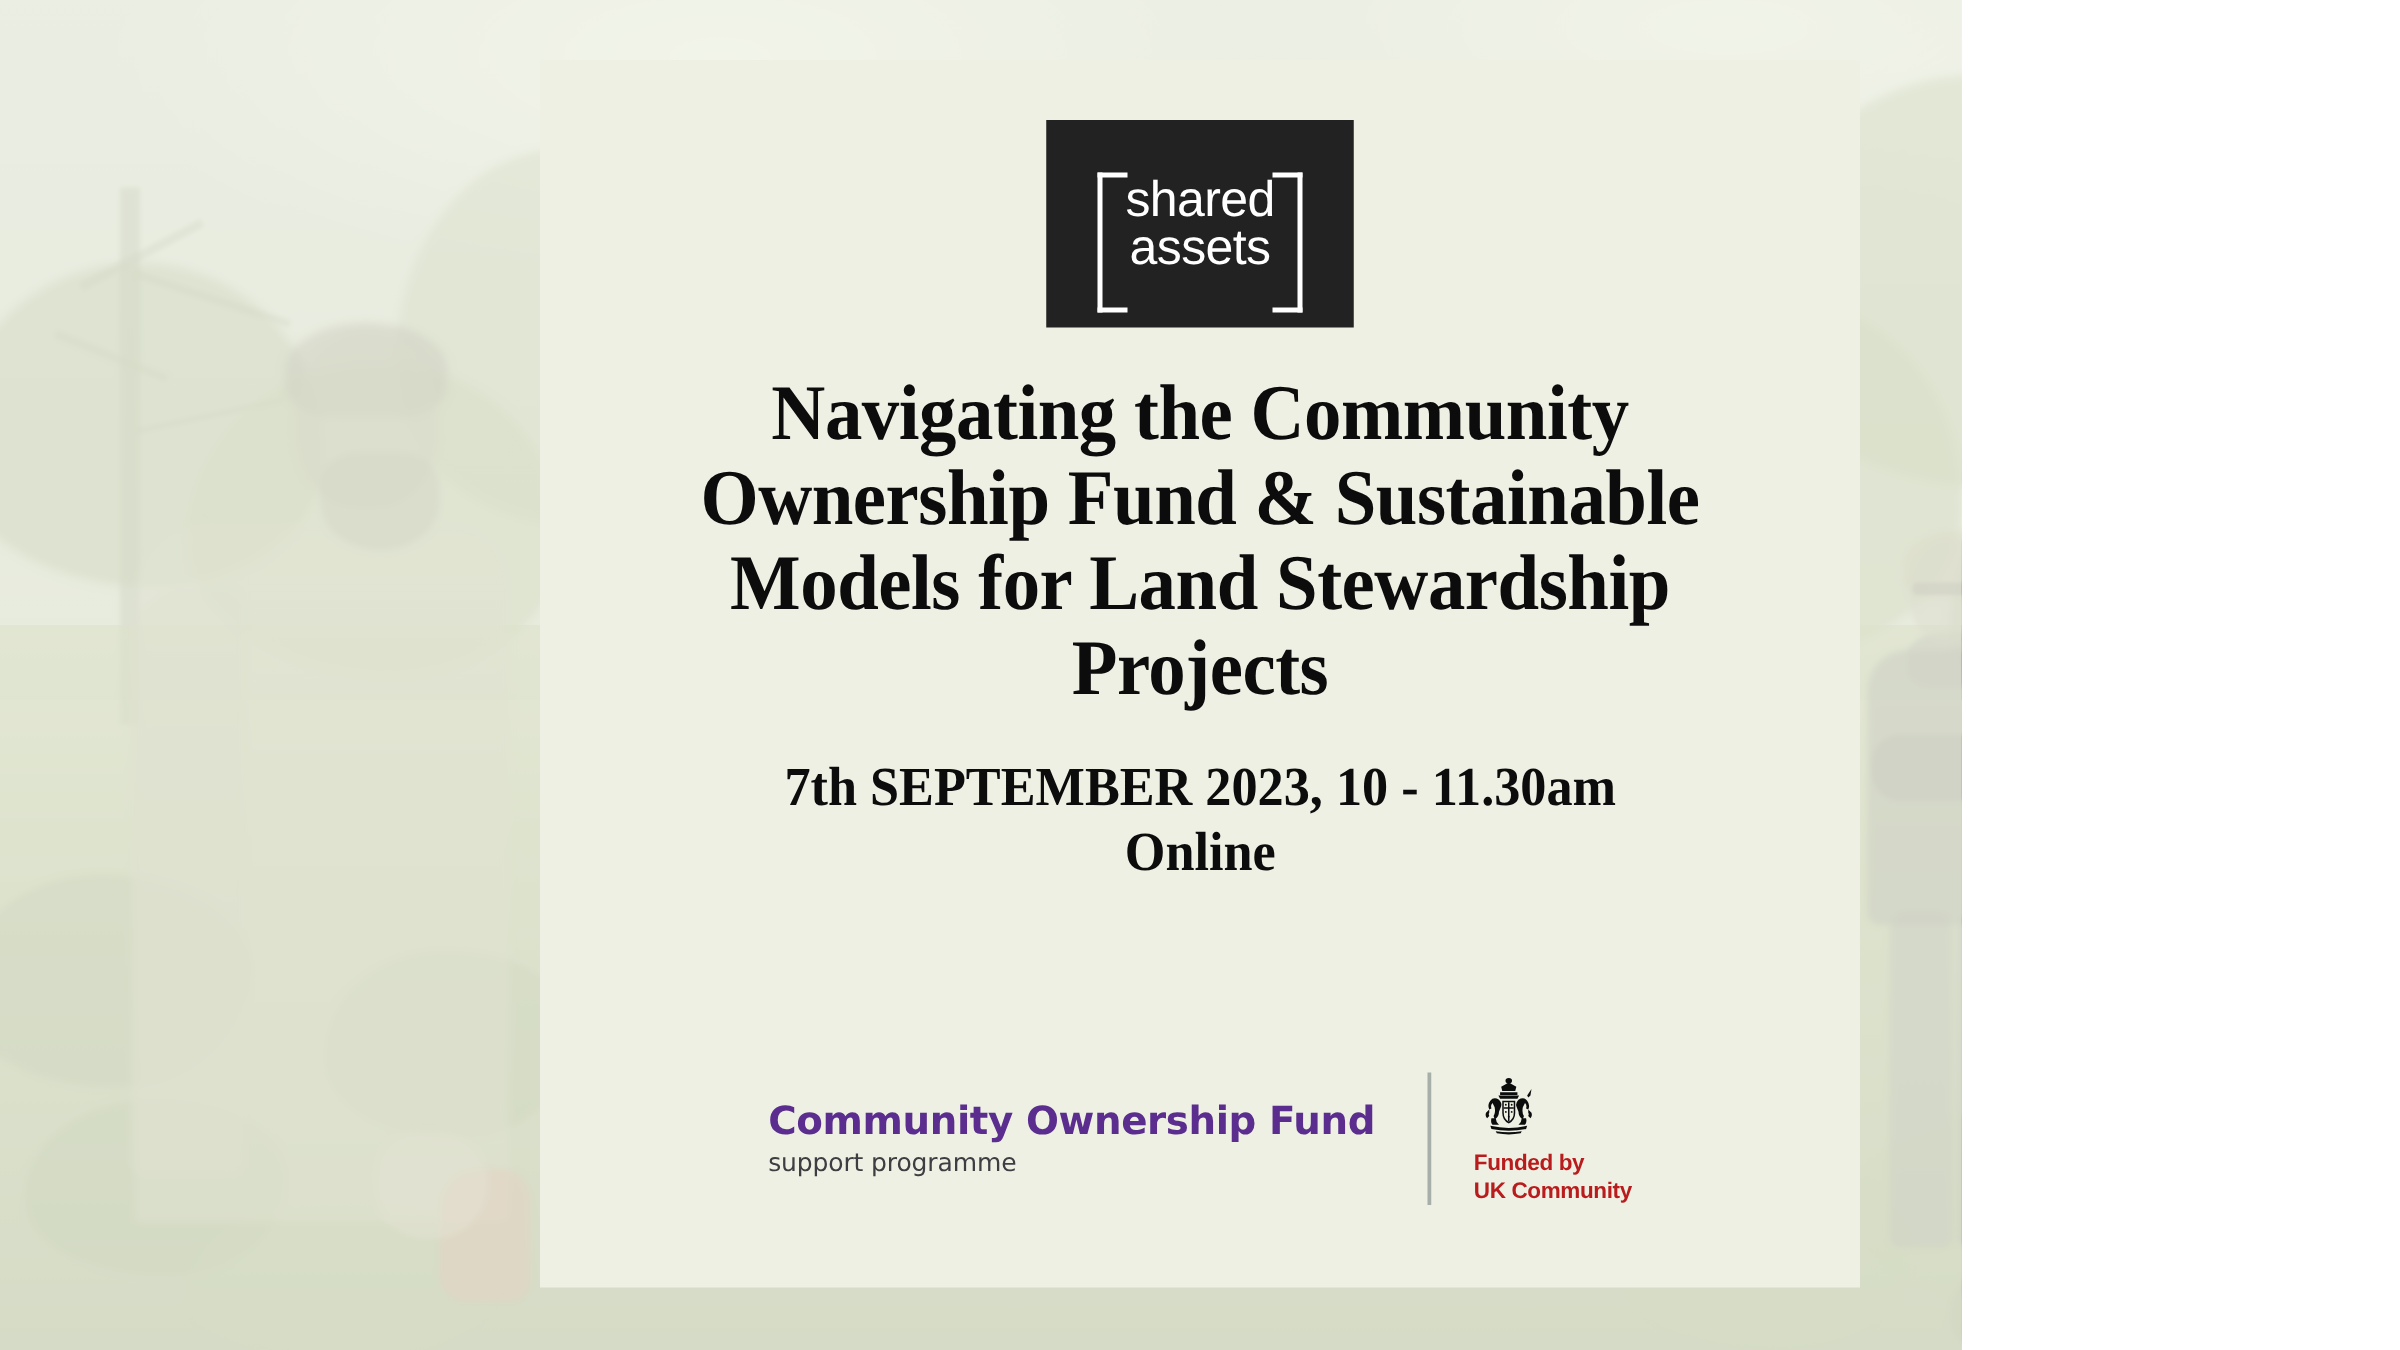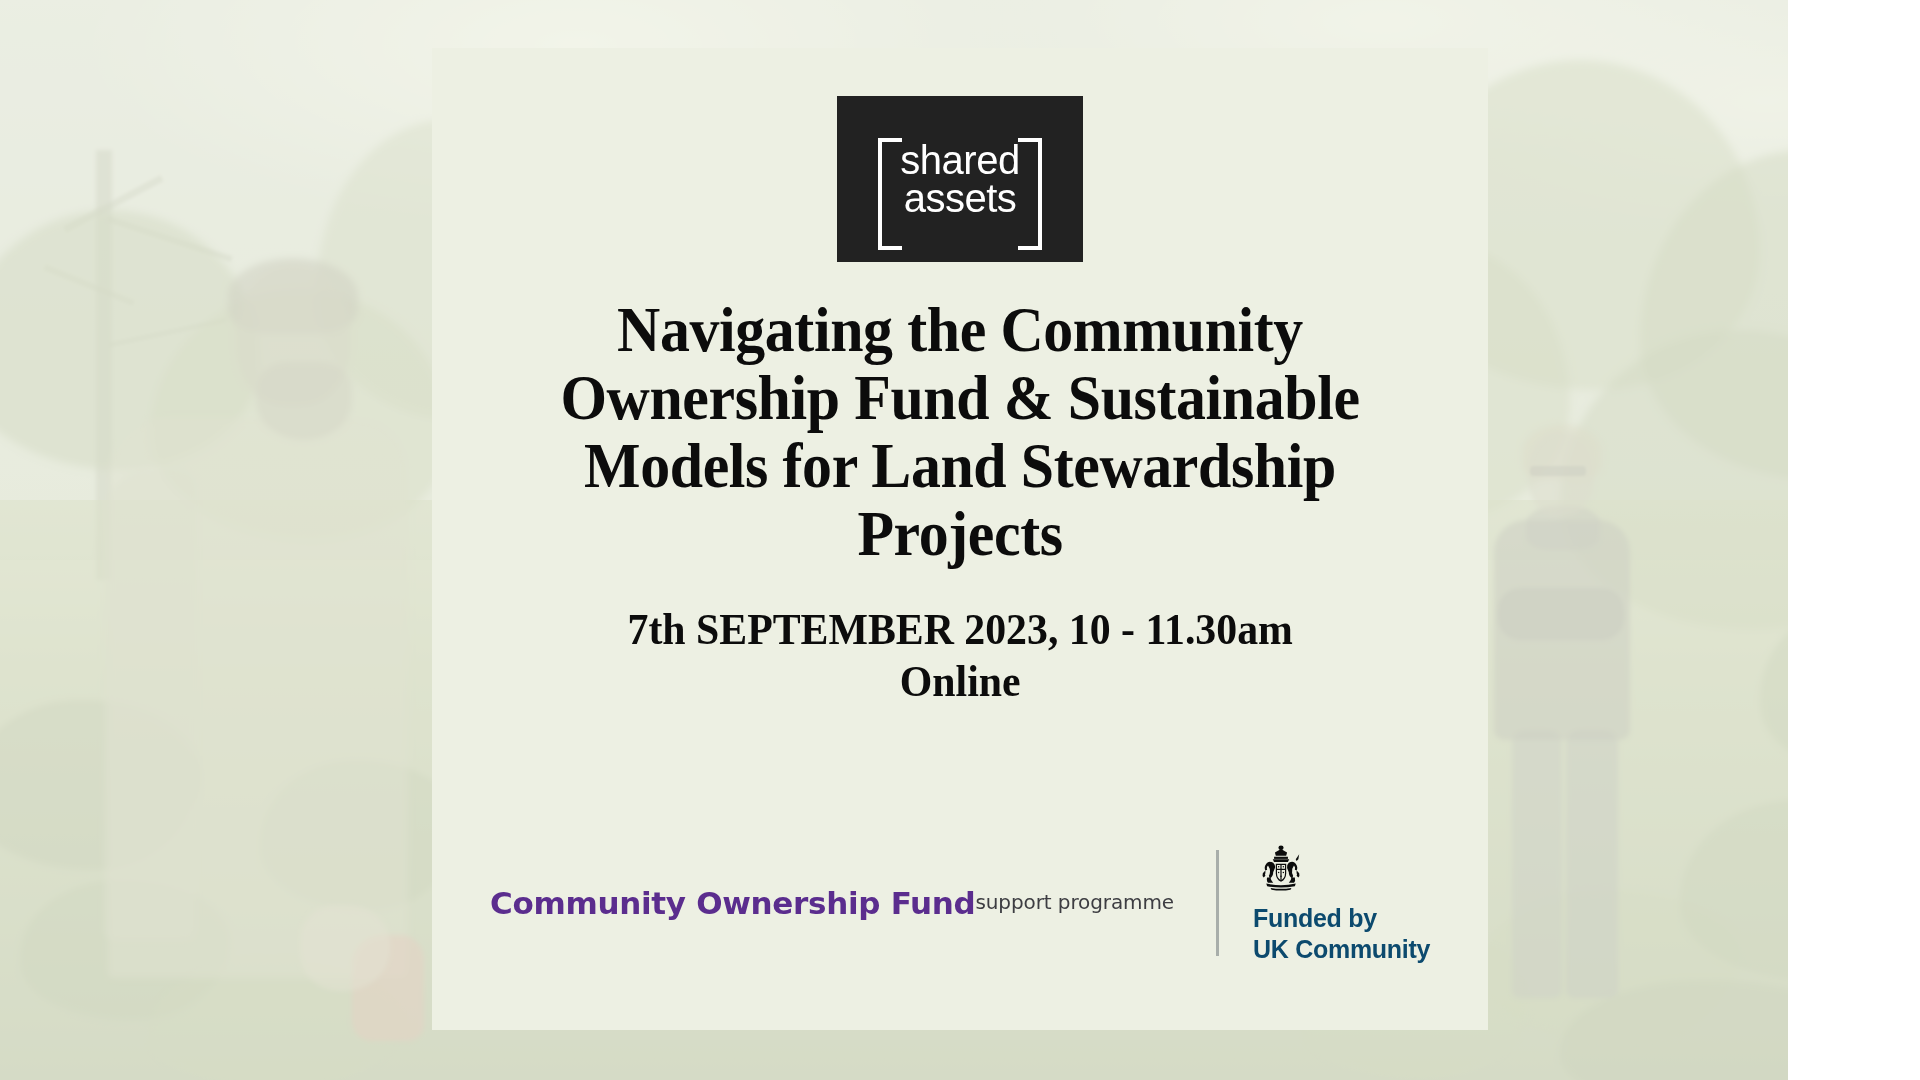--- a/index.html
+++ b/index.html
@@ -4,21 +4,21 @@
 <style>
   * { margin:0; padding:0; box-sizing:border-box; }
   html, body {
     width:1920px; height:1080px;
     overflow:hidden;
     font-family:"Liberation Sans", sans-serif;
   }
 
   #stage {
     position:relative;
-    width:1788px; height:1080px;
+    width:1569px; height:1080px;
     background:#dfe3d6;
     overflow:hidden;
   }
 
   
   .bg-photo {
     position:absolute; inset:0;
     overflow:hidden;
   }
   .bg-sky {
@@ -179,21 +179,21 @@
   
   .footer {
     display:flex;
     align-items:center;
     justify-content:center;
     gap:0;
     margin-top:24px;
     padding-bottom:36px;
   }
   .cof {
-    display:flex; flex-direction:row;
+    display:flex; flex-direction:column;
     align-items:flex-start;
     padding-right:42px;
   }
   .cof-title {
     font-family:"DejaVu Sans", sans-serif;
     font-size:31px;
     font-weight:700;
     color:#5b2d8e;
     letter-spacing:-.3px;
     line-height:1.12;
@@ -212,23 +212,23 @@
     flex:none;
   }
   .gov {
     display:flex; flex-direction:column;
     align-items:flex-start;
     padding-left:34px;
   }
   .crest { width:56px; height:52px; display:block; margin-bottom:9px; }
   .gov-line {
     font-family:"Liberation Sans", sans-serif;
-    font-size:25px;
+    font-size:18px;
     font-weight:700;
-    color:#0c4a6e;
+    color:#b91c1c;
     line-height:1.22;
     letter-spacing:-.3px;
   }
 </style>
 </head>
 <body>
 
 <div id="stage">
 
   <div class="bg-photo">

